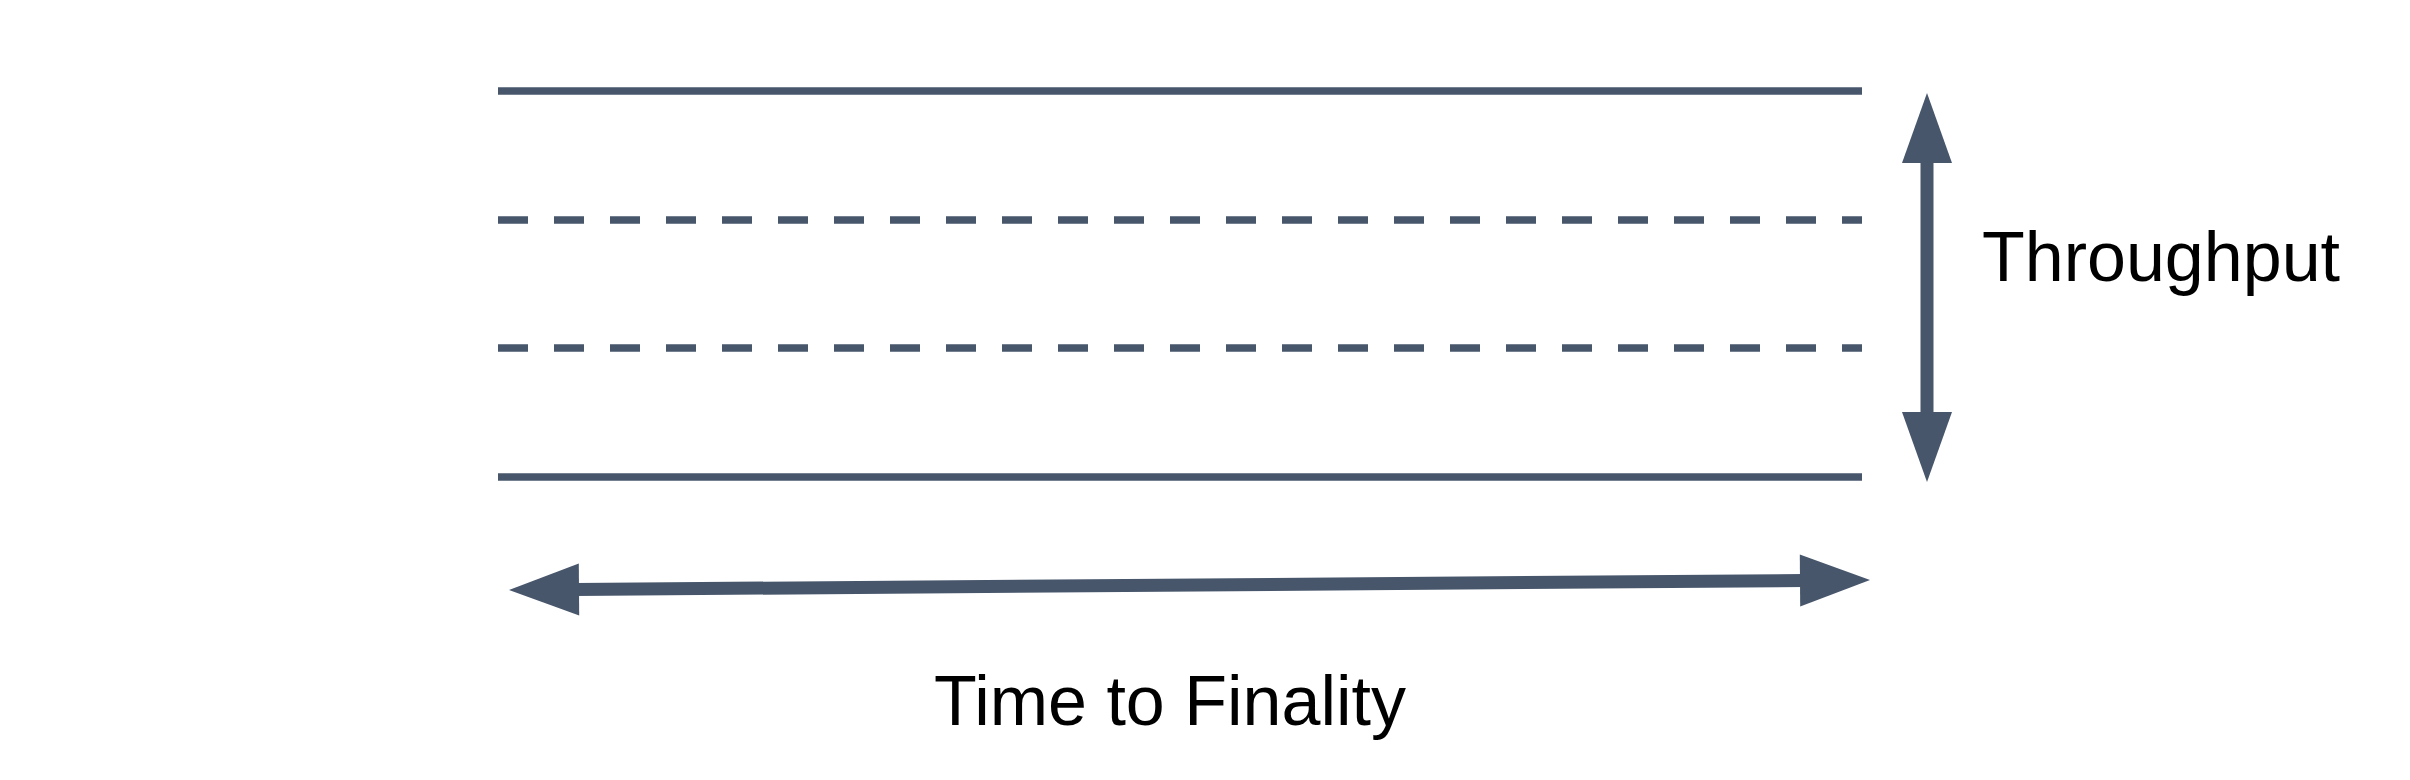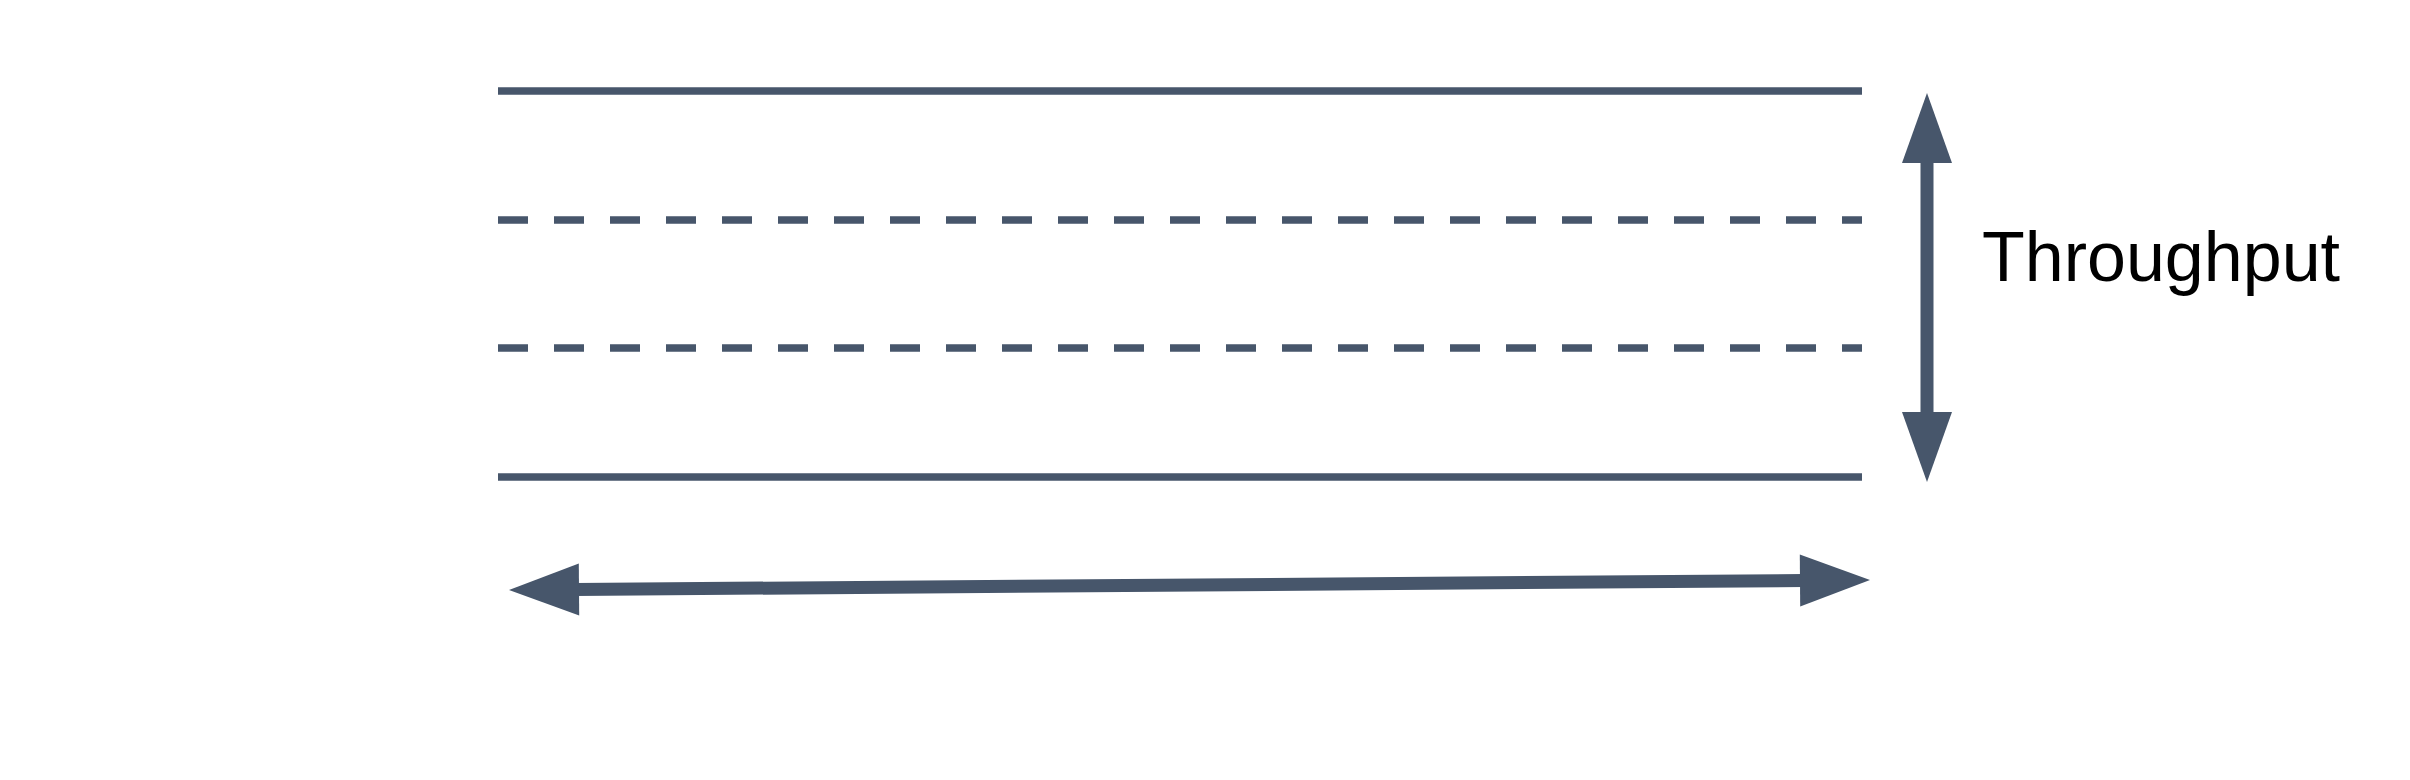--- a/index.html
+++ b/index.html
@@ -71,14 +71,15 @@
 
     <g>
       <line class="arrow-shaft" x1="575" y1="589.5" x2="1804" y2="580.5" stroke="#47566B"></line>
       <polygon points="509,590 578.8,563.5 579.2,615.5" fill="#47566B"></polygon>
       <polygon points="1870,580 1799.8,554.5 1800.2,606.5" fill="#47566B"></polygon>
     </g>
   </svg>
 
   <div class="label label-throughput">Throughput</div>
 
+  <div class="label label-time-to-finality">Time to Finality</div>
 
 </div>
 
 </body></html>

